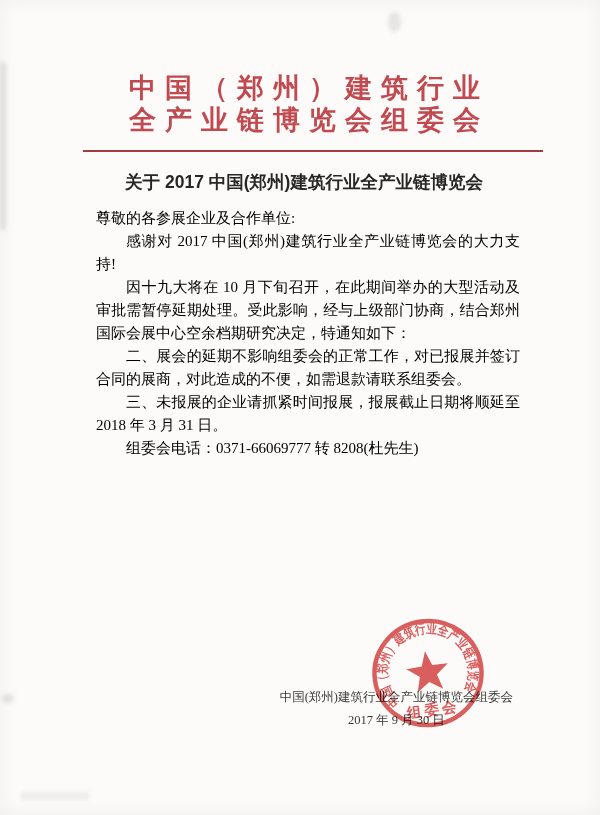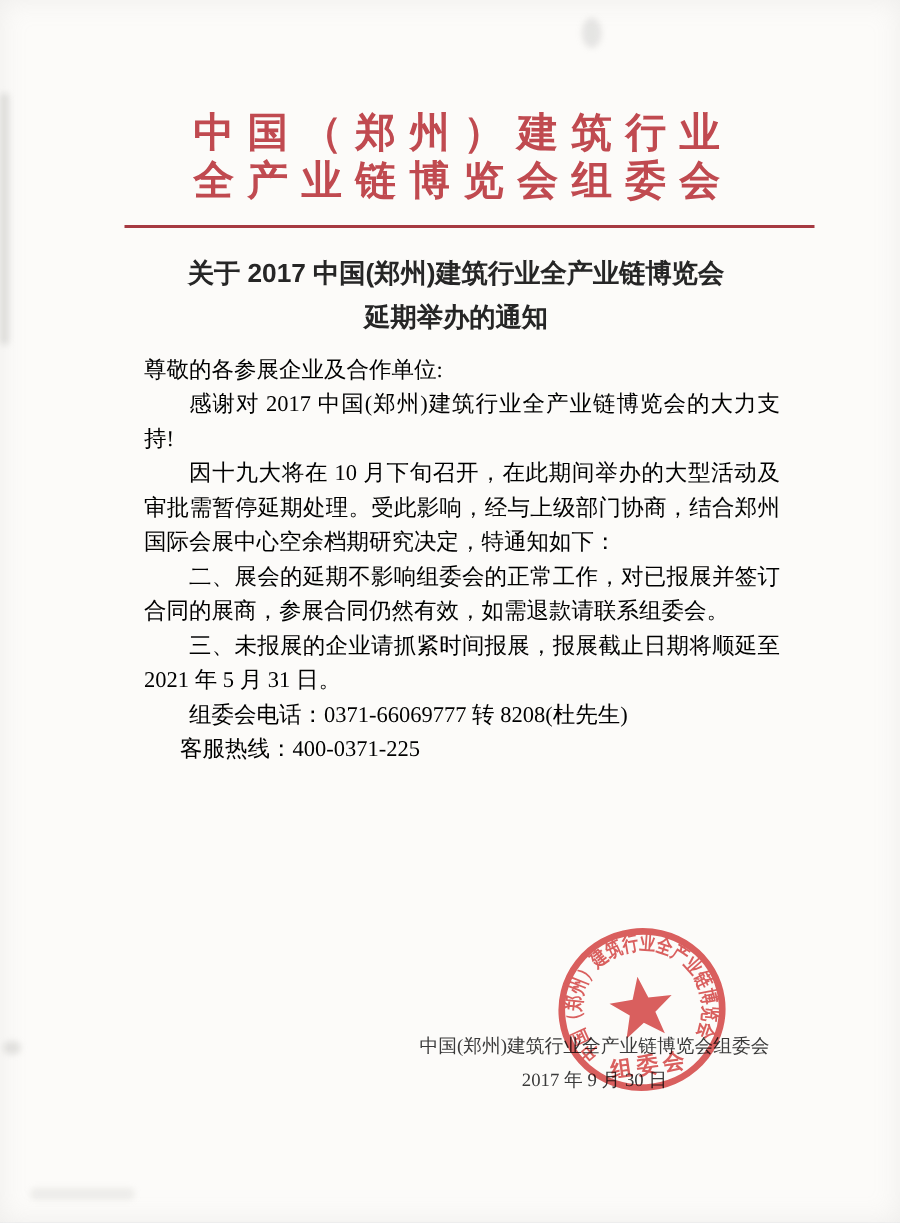--- a/index.html
+++ b/index.html
@@ -90,32 +90,30 @@
 <div class="page">
 
   <header class="letterhead">
     <div class="lh-line">中国（郑州）建筑行业</div>
     <div class="lh-line">全产业链博览会组委会</div>
   </header>
   <div class="divider"></div>
 
   <h1 class="doc-title">
     <span>关于 2017 中国(郑州)建筑行业全产业链博览会</span><br>
-    <span>延期举办的通知</span>
   </h1>
 
   <main class="body-text">
     <p>尊敬的各参展企业及合作单位:</p>
     <p class="indent">感谢对 2017 中国(郑州)建筑行业全产业链博览会的大力支持!</p>
     <p class="indent">因十九大将在 10 月下旬召开，在此期间举办的大型活动及审批需暂停延期处理。受此影响，经与上级部门协商，结合郑州国际会展中心空余档期研究决定，特通知如下：</p>
-    <p class="indent">二、展会的延期不影响组委会的正常工作，对已报展并签订合同的展商，参展合同仍然有效，如需退款请联系组委会。</p>
-    <p class="indent">三、未报展的企业请抓紧时间报展，报展截止日期将顺延至 2021 年 5 月 31 日。</p>
+    <p class="indent">二、展会的延期不影响组委会的正常工作，对已报展并签订合同的展商，对此造成的不便，如需退款请联系组委会。</p>
+    <p class="indent">三、未报展的企业请抓紧时间报展，报展截止日期将顺延至 2018 年 3 月 31 日。</p>
     <p class="indent">组委会电话：0371-66069777 转 8208(杜先生)</p>
     <div class="contact-row">
-      <span>客服热线：400-0371-225</span>
       <span class="gap"></span>
     </div>
   </main>
 
   <div class="signature">
     <div>中国(郑州)建筑行业全产业链博览会组委会</div>
     <div>2017 年 9 月 30 日</div>
   </div>
 
   <div class="stamp">

